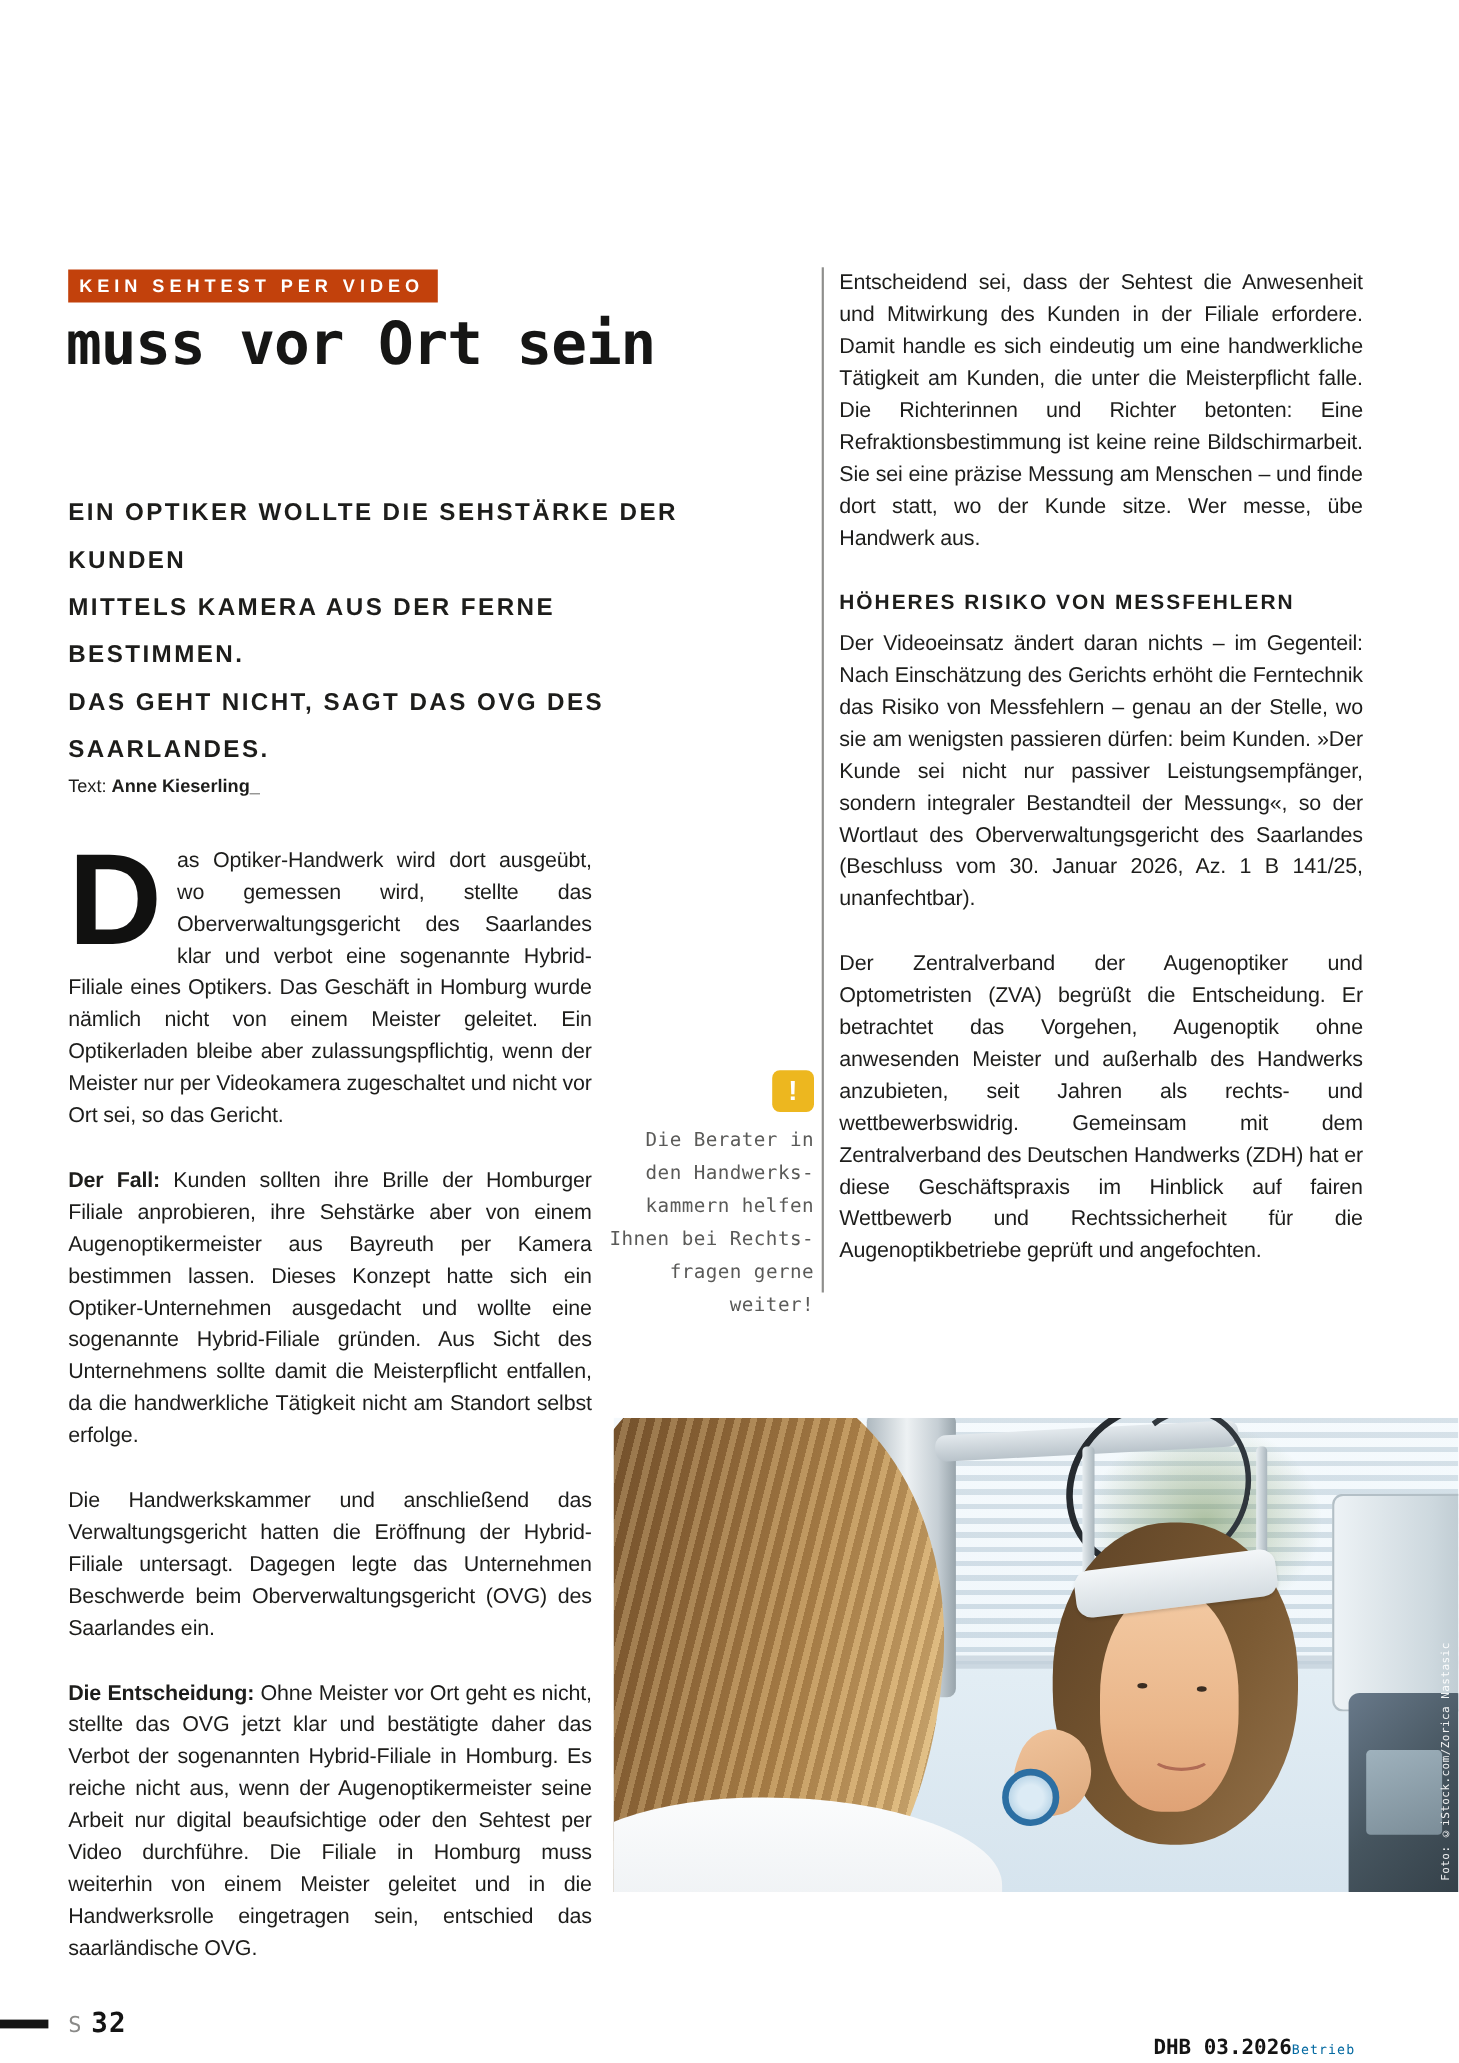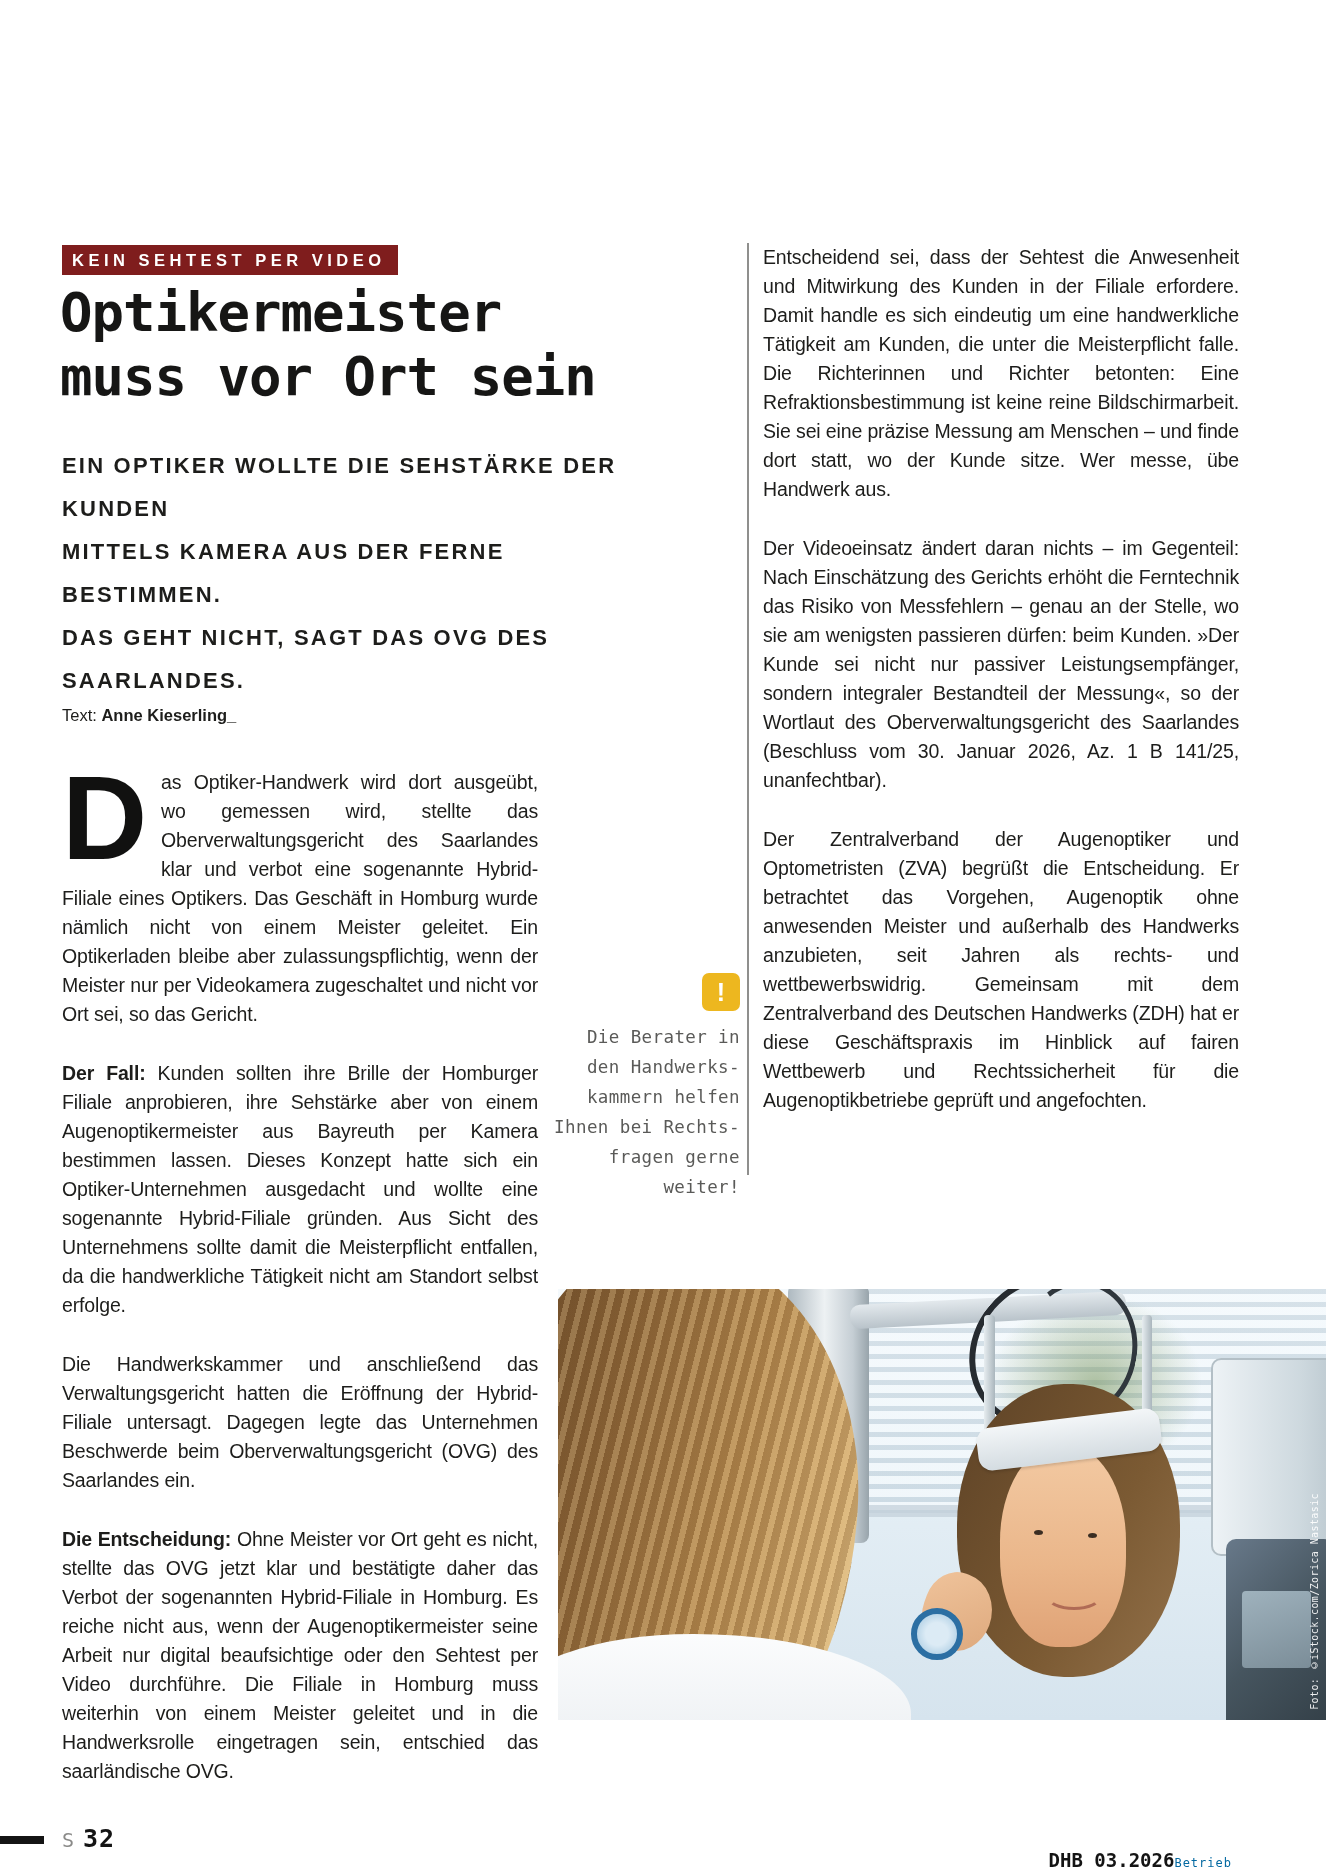--- a/index.html
+++ b/index.html
@@ -7,21 +7,21 @@
     position:relative;width:1326px;height:1875px;background:#ffffff;
     margin:0 auto;overflow:hidden;
     font-family:"Liberation Sans",sans-serif;color:#1d1d1b;
     -webkit-font-smoothing:antialiased;
   }
   .abs{position:absolute;}
 
   
   .kicker{
     left:62px;top:245px;
-    background:#7f1d1d;color:#ffffff;
+    background:#c2410c;color:#ffffff;
     font-weight:700;font-size:16.5px;letter-spacing:4.5px;
     padding:6px 12px 5px 10px;white-space:nowrap;
   }
 
   
   .headline{
     left:60px;top:281px;
     font-family:"DejaVu Sans Mono",monospace;font-weight:700;
     font-size:54px;line-height:64px;color:#161615;letter-spacing:-1px;
     white-space:nowrap;
@@ -150,21 +150,20 @@
   .footer-right .section{font-size:12px;color:#0369a1;letter-spacing:1px;margin-top:27px;}
 </style>
 </head>
 <body>
 
 <div class="page">
 
   <div class="abs kicker">KEIN SEHTEST PER VIDEO</div>
 
   <div class="abs headline">
-    <div>Optikermeister</div>
     <div>muss vor Ort sein</div>
   </div>
 
   <div class="abs standfirst">
     <div>EIN OPTIKER WOLLTE DIE SEHSTÄRKE DER KUNDEN</div>
     <div>MITTELS KAMERA AUS DER FERNE BESTIMMEN.</div>
     <div>DAS GEHT NICHT, SAGT DAS OVG DES SAARLANDES.</div>
   </div>
 
   <div class="abs byline">
@@ -186,20 +185,21 @@
     <div>Die Berater in</div>
     <div>den Handwerks-</div>
     <div>kammern helfen</div>
     <div>Ihnen bei Rechts-</div>
     <div>fragen gerne</div>
     <div>weiter!</div>
   </div>
 
   <div class="abs col rightcol">
     <p>Entscheidend sei, dass der Sehtest die Anwesenheit und Mitwirkung des Kunden in der Filiale erfordere. Damit handle es sich eindeutig um eine handwerkliche Tätigkeit am Kunden, die unter die Meisterpflicht falle. Die Richterinnen und Richter betonten: Eine Refraktionsbestimmung ist keine reine Bildschirmarbeit. Sie sei eine präzise Messung am Menschen – und finde dort statt, wo der Kunde sitze. Wer messe, übe Handwerk aus.</p>
+    <h2 class="subhead">HÖHERES RISIKO VON MESSFEHLERN</h2>
     <p>Der Videoeinsatz ändert daran nichts – im Gegenteil: Nach Einschätzung des Gerichts erhöht die Ferntechnik das Risiko von Messfehlern – genau an der Stelle, wo sie am wenigsten passieren dürfen: beim Kunden. »Der Kunde sei nicht nur passiver Leistungsempfänger, sondern integraler Bestandteil der Messung«, so der Wortlaut des Oberverwaltungsgericht des Saarlandes (Beschluss vom 30. Januar 2026, Az. 1 B 141/25, unanfechtbar).</p>
     <p>Der Zentralverband der Augenoptiker und Optometristen (ZVA) begrüßt die Entscheidung. Er betrachtet das Vorgehen, Augenoptik ohne anwesenden Meister und außerhalb des Handwerks anzubieten, seit Jahren als rechts- und wettbewerbswidrig. Gemeinsam mit dem Zentralverband des Deutschen Handwerks (ZDH) hat er diese Geschäftspraxis im Hinblick auf fairen Wettbewerb und Rechtssicherheit für die Augenoptikbetriebe geprüft und angefochten.</p>
   </div>
 
   <div class="abs photo">
     <div class="ph-blinds"></div>
     <div class="ph-tree"></div>
     <div class="ph-sill"></div>
     <div class="ph-monitor"></div>
     <div class="ph-machine"></div>

